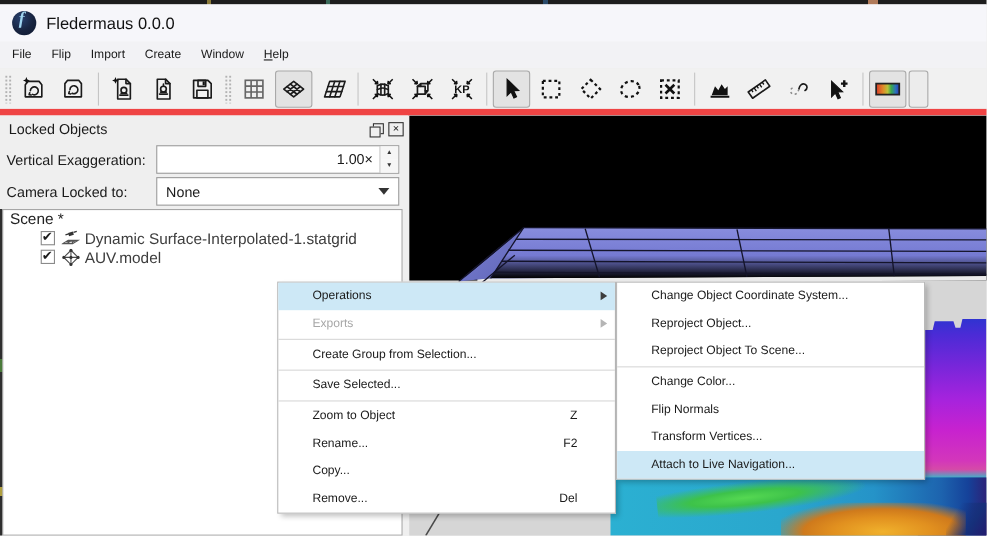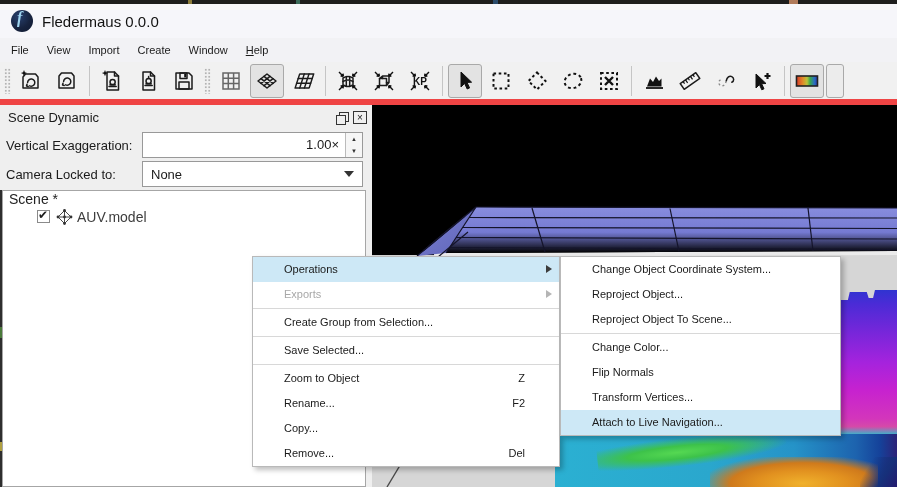--- a/index.html
+++ b/index.html
@@ -106,21 +106,21 @@
 
 <div class="top-strip"></div>
 
 <div class="titlebar">
   <div class="app-icon"></div>
   <div class="title-text">Fledermaus 0.0.0</div>
 </div>
 
 <div class="menubar" id="menubar">
     <div class="mitem">File</div>
-    <div class="mitem">View</div>
+    <div class="mitem">Flip</div>
     <div class="mitem">Import</div>
     <div class="mitem">Create</div>
     <div class="mitem">Window</div>
     <div class="mitem"><u>H</u>elp</div>
   </div>
 
 <div class="toolbar" id="toolbar">
     <div class="tb-handle"></div>
     <div class="tb-btn">
       <span>
@@ -340,21 +340,21 @@
     </div>
     <div class="tb-btn cut">
       <span>
         <svg width="6" height="24"></svg>
       </span>
     </div>
   </div>
 
 <div class="panel">
   <div class="panel-header">
-    <div class="panel-title">Scene Dynamic</div>
+    <div class="panel-title">Locked Objects</div>
     <div class="ph-btn ph-restore"></div>
     <div class="ph-btn ph-close">×</div>
   </div>
   <div class="field-row">
     <div class="flabel">Vertical Exaggeration:</div>
     <div class="spinbox">
       <div class="spin-value">1.00×</div>
       <div class="spin-btns">
         <div>▲</div>
         <div>▼</div>
@@ -364,20 +364,29 @@
   <div class="field-row">
     <div class="flabel">Camera Locked to:</div>
     <div class="combo">
       <div class="cvalue">None</div>
       <div class="carrow"></div>
     </div>
   </div>
   <div class="tree">
     <div class="tree-root">Scene *</div>
     <div id="tree-rows">
+        <div class="tree-row">
+          <div class="cbx"></div>
+          <span class="tree-icon"><svg width="17" height="16">
+              <path d="M1 12.5 L6 9.5 H15 L10 12.5 Z M3.5 11 L8 11 M5.5 10.2 L12.5 10.2 M7.8 9.5 L5.5 12.5 M11.5 9.5 L9 12.5" stroke="#555" stroke-width="1" fill="none"></path>
+              <rect x="6.2" y="2" width="4.6" height="3.2" fill="#333" transform="rotate(-18 8.5 3.6)"></rect>
+              <path d="M3.5 4.5 L6.5 3.6 M10.8 2.2 L13.8 1.4" stroke="#333" stroke-width="1.2"></path>
+            </svg></span>
+          <span>Dynamic Surface-Interpolated-1.statgrid</span>
+        </div>
         <div class="tree-row">
           <div class="cbx"></div>
           <span class="tree-icon"><svg width="17" height="16">
               <g stroke="#4a4a4a" stroke-width="1" fill="none">
                 <path d="M8.5 1.5 L15 8 L8.5 14.5 L2 8 Z M8.5 1.5 V14.5 M2 8 H15"></path>
               </g>
               <g fill="#333">
                 <circle cx="8.5" cy="1.5" r="1.4"></circle>
                 <circle cx="15" cy="8" r="1.4"></circle>
                 <circle cx="8.5" cy="14.5" r="1.4"></circle>

